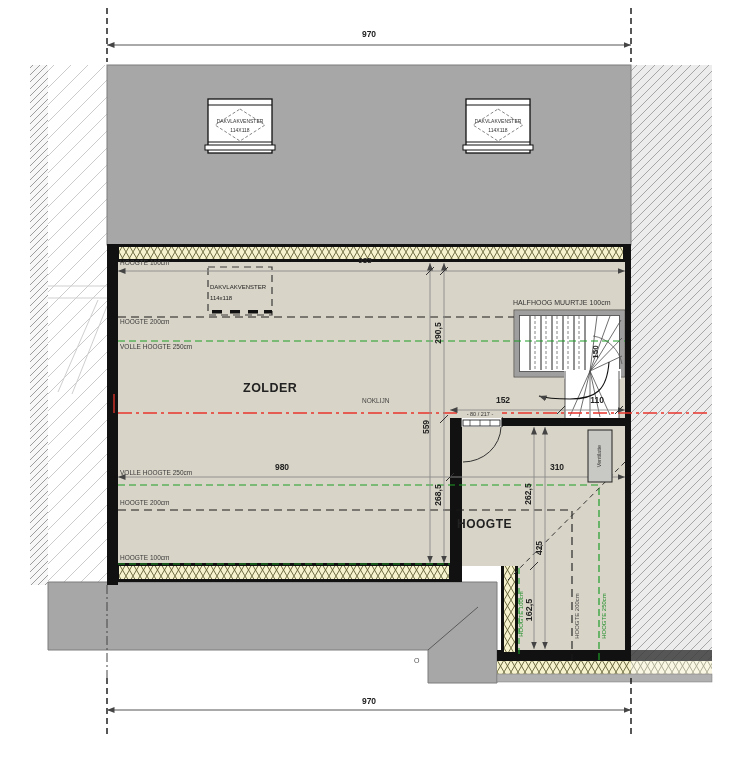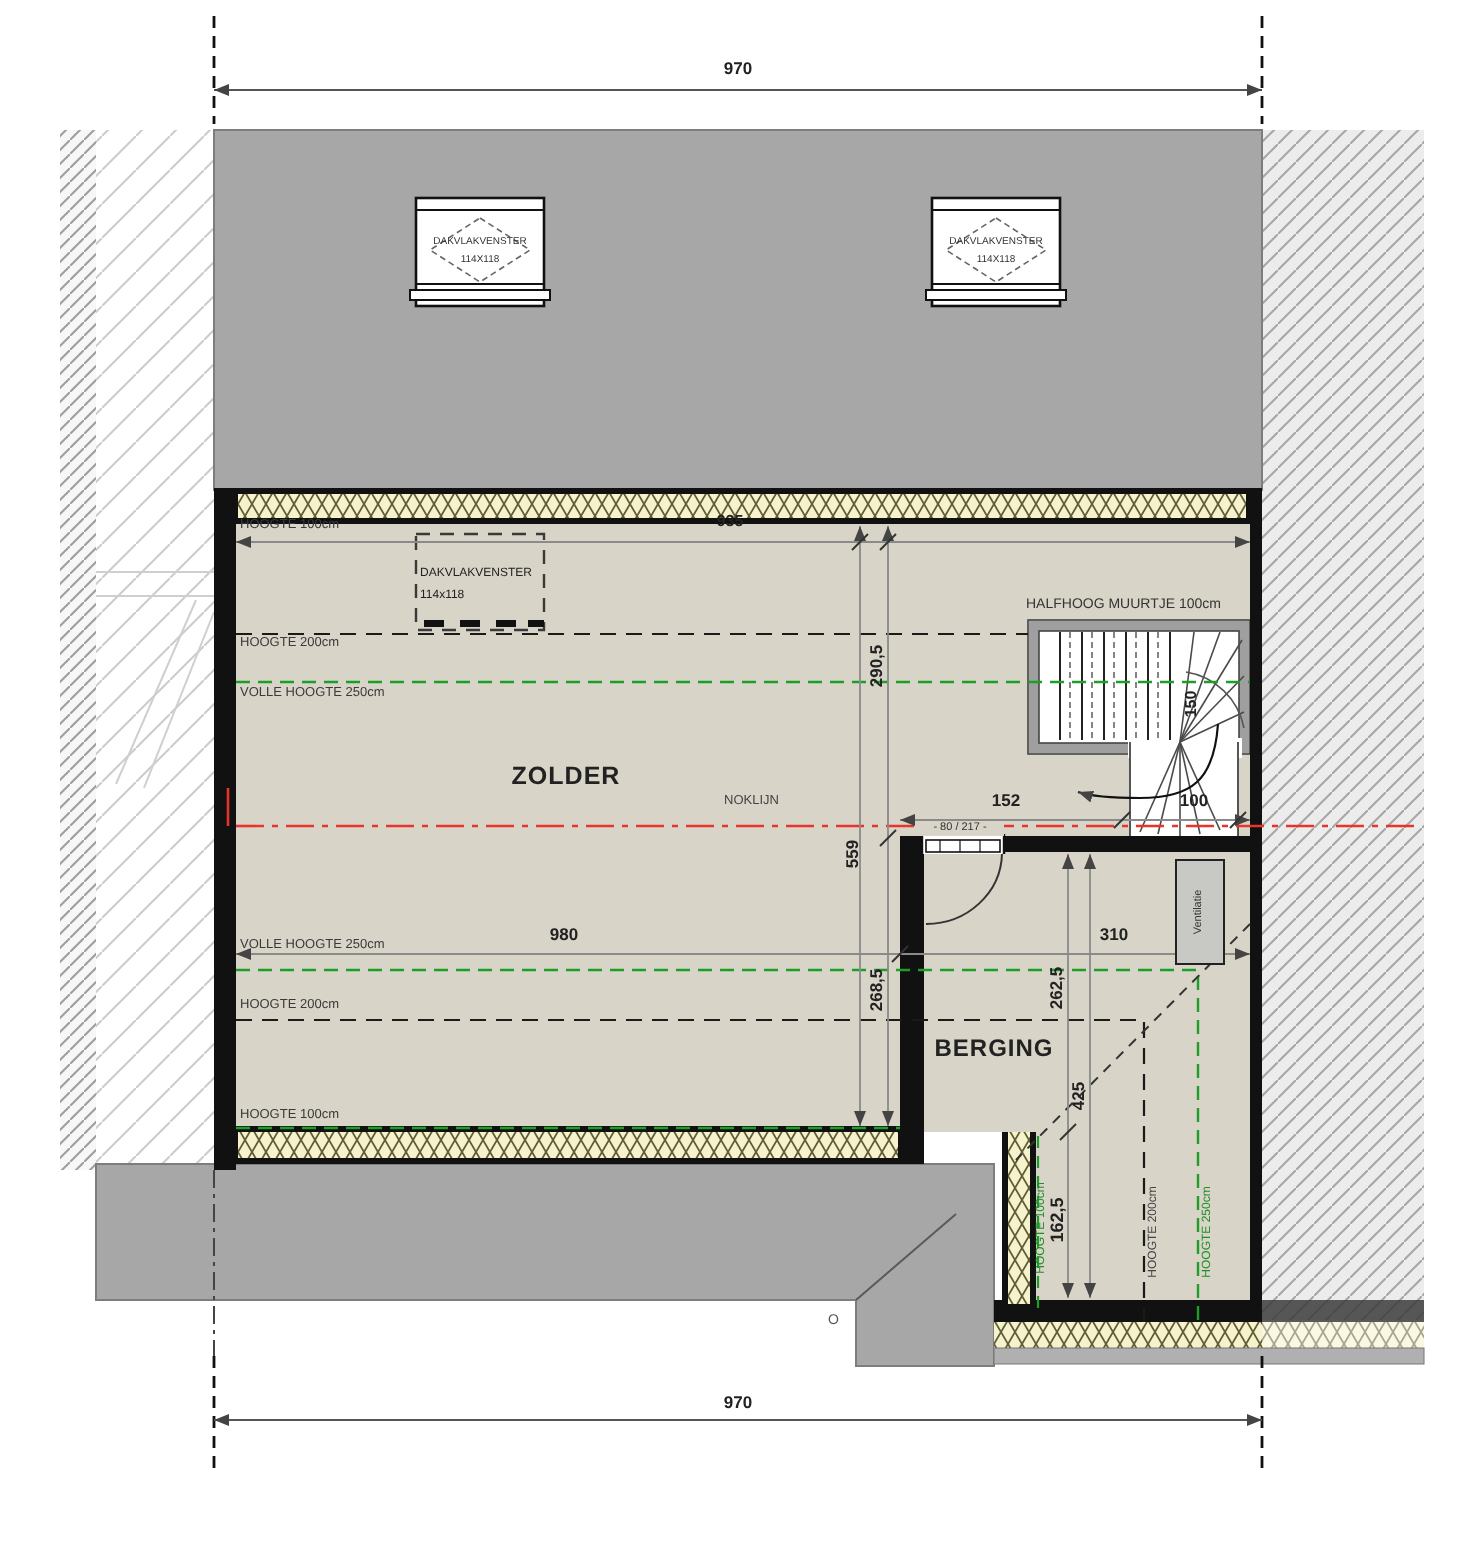--- a/index.html
+++ b/index.html
@@ -3,21 +3,21 @@
 <meta charset="utf-8">
 <style>
   html,body{margin:0;padding:0;background:#fff;}
   #canvas{position:relative;width:737px;height:774px;background:#fff;overflow:hidden;
           font-family:"Liberation Sans", sans-serif;}
   #canvas svg{position:absolute;left:0;top:0;}
   .t{position:absolute;white-space:nowrap;color:#222;line-height:1;}
   .dim{font-weight:700;font-size:8.5px;text-align:center;}
   .small{font-size:6.5px;color:#3a3a3a;}
   .tiny{font-size:5.5px;color:#333;}
-  .room{font-weight:700;font-size:12.5px;letter-spacing:.5px;text-align:center;}
+  .room{font-weight:700;font-size:12.5px;letter-spacing:.5px;text-align:left;}
   .rot{transform:translate(-50%,-50%) rotate(-90deg);}
   .green{color:#1e8f28;}
   .ctr{text-align:center;}
 </style>
 </head>
 <body>
 
 <div id="canvas">
 
 <svg width="737" height="774" viewBox="0 0 737 774">
@@ -196,32 +196,32 @@
 
   <rect x="588" y="430" width="24" height="52" fill="#c8c8c4" stroke="#222" stroke-width="1"></rect>
 </svg>
 
 <div class="t dim" style="left:344px;top:30px;width:50px;">970</div>
 <div class="t dim" style="left:344px;top:697px;width:50px;">970</div>
 <div class="t dim" style="left:345px;top:257px;width:40px;font-size:8px;">935</div>
 <div class="t dim" style="left:262px;top:463px;width:40px;">980</div>
 <div class="t dim" style="left:537px;top:463px;width:40px;">310</div>
 <div class="t dim" style="left:488px;top:396px;width:30px;">152</div>
-<div class="t dim" style="left:582px;top:396px;width:30px;">100</div>
+<div class="t dim" style="left:582px;top:396px;width:30px;">110</div>
 <div class="t tiny ctr" style="left:458px;top:412px;width:44px;background:#d8d4c7;">- 80 / 217 -</div>
 
 <div class="t small" style="left:120px;top:260px;">HOOGTE 100cm</div>
 <div class="t small" style="left:120px;top:319px;">HOOGTE 200cm</div>
 <div class="t small" style="left:120px;top:344px;">VOLLE HOOGTE 250cm</div>
 <div class="t small" style="left:120px;top:470px;">VOLLE HOOGTE 250cm</div>
 <div class="t small" style="left:120px;top:500px;">HOOGTE 200cm</div>
 <div class="t small" style="left:120px;top:555px;">HOOGTE 100cm</div>
 
 <div class="t room" style="left:243px;top:382px;width:80px;">ZOLDER</div>
-<div class="t room" style="left:457px;top:518px;width:80px;font-size:12px;">BERGING</div>
+<div class="t room" style="left:457px;top:518px;width:80px;font-size:12px;">HOOGTE</div>
 <div class="t small" style="left:362px;top:398px;color:#444;">NOKLIJN</div>
 <div class="t" style="left:513px;top:299px;font-size:7px;color:#333;">HALFHOOG MUURTJE 100cm</div>
 <div class="t" style="left:414px;top:657px;font-size:7px;color:#555;">O</div>
 
 <div class="t dim rot" style="left:426px;top:427px;">559</div>
 <div class="t dim rot" style="left:438px;top:333px;">290,5</div>
 <div class="t dim rot" style="left:438px;top:495px;">268,5</div>
 <div class="t dim rot" style="left:528px;top:494px;">262,5</div>
 <div class="t dim rot" style="left:539px;top:548px;">425</div>
 <div class="t dim rot" style="left:529px;top:610px;font-size:9px;">162,5</div>

